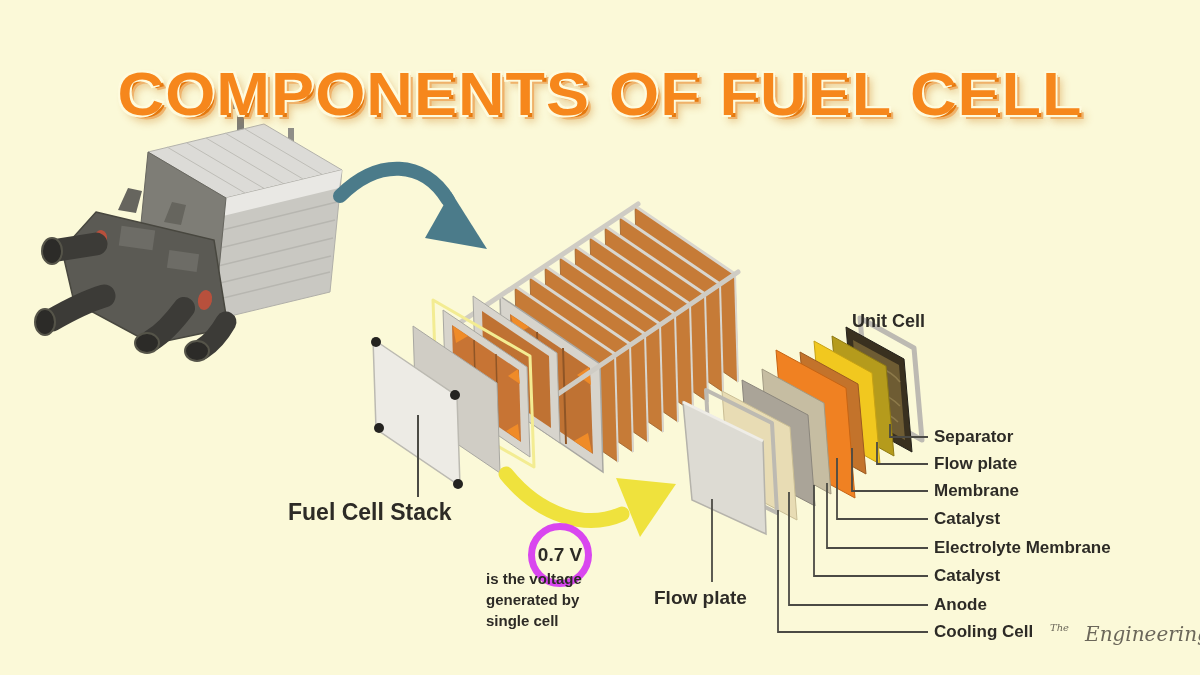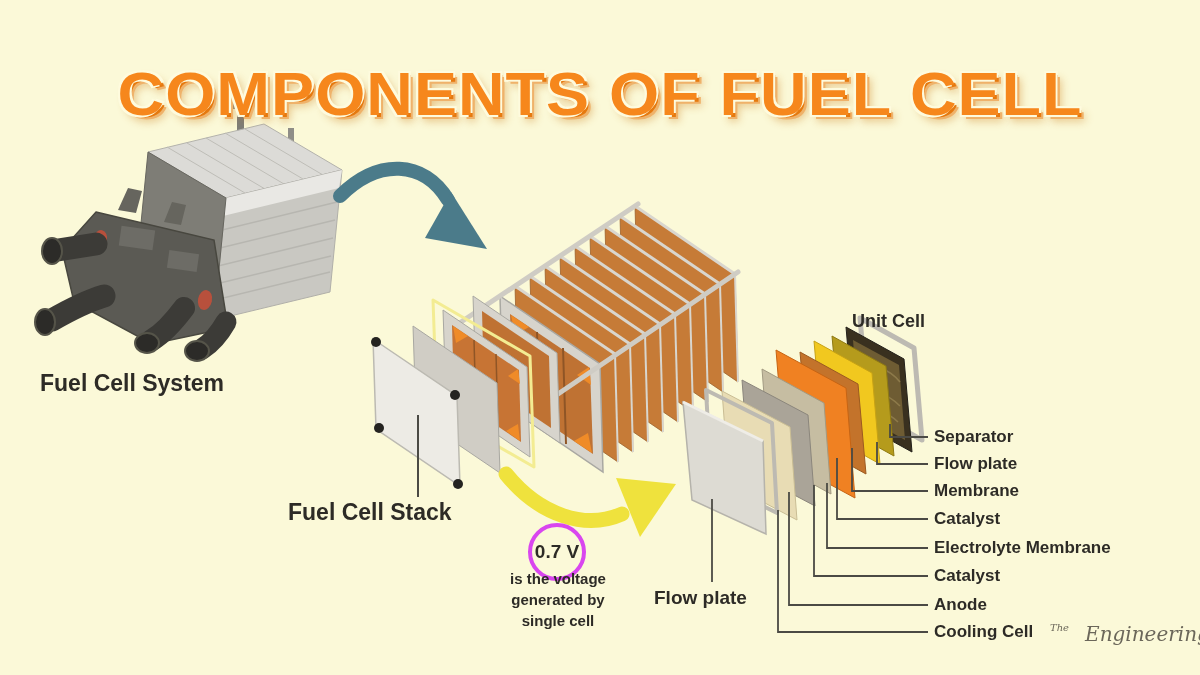--- a/index.html
+++ b/index.html
@@ -19,25 +19,25 @@
       -2px 2px 0 #FEFBDE, 2px 2px 0 #E5790F,
       4px 4px 0 #EFB26A, 5px 6px 8px rgba(205,125,25,0.45);
     transform:scaleX(1.04);transform-origin:600px 50%;
   }
   .big-label{font-size:23px;font-weight:bold;white-space:nowrap;}
   .mid-label{font-size:19px;font-weight:bold;white-space:nowrap;}
   .small-label{font-size:17px;font-weight:bold;white-space:nowrap;line-height:20px;text-align:right;}
   #scene{top:0;left:0;}
   #voltage-circle{
     left:528px;top:523px;width:50px;height:50px;border-radius:50%;
-    border:4px solid #d946ef;display:flex;align-items:center;justify-content:center;
+    border:7px solid #d946ef;display:flex;align-items:center;justify-content:center;
     font-size:19px;font-weight:bold;background:transparent;
   }
   #voltage-caption{
-    left:486px;top:568px;width:144px;text-align:center;
+    left:486px;top:568px;width:144px;text-align:left;
     font-size:15px;font-weight:bold;line-height:21px;
   }
   #watermark{
     left:1050px;top:622px;width:150px;text-align:center;color:#6B675A;
     font-family:"DejaVu Serif", serif;font-style:italic;
   }
   #watermark .wm-prefix{font-size:10px;vertical-align:10px;margin-right:16px;}
   #watermark .wm-name{font-size:20px;}
   .comp-label{left:934px;}
 </style>
@@ -227,21 +227,20 @@
       <path d="M827,483 L827,548 L928,548"></path>
       <path d="M814,485 L814,576 L928,576"></path>
       <path d="M789,492 L789,605 L928,605"></path>
       <path d="M778,510 L778,632 L928,632"></path>
       <path d="M712,499 L712,582"></path>
     </g>
   </svg>
 
   <h1 id="title" class="abs">COMPONENTS OF FUEL CELL</h1>
 
-  <div class="abs big-label" style="left:40px;top:370px;">Fuel Cell System</div>
 
   <div class="abs big-label" style="left:288px;top:499px;">Fuel Cell Stack</div>
 
   <div class="abs small-label" style="left:852px;top:311px;font-size:18px;">Unit Cell</div>
 
   <div class="abs mid-label" style="left:654px;top:587px;">Flow plate</div>
 
   <div id="voltage-circle" class="abs">
     <span>0.7 V</span>
   </div>

